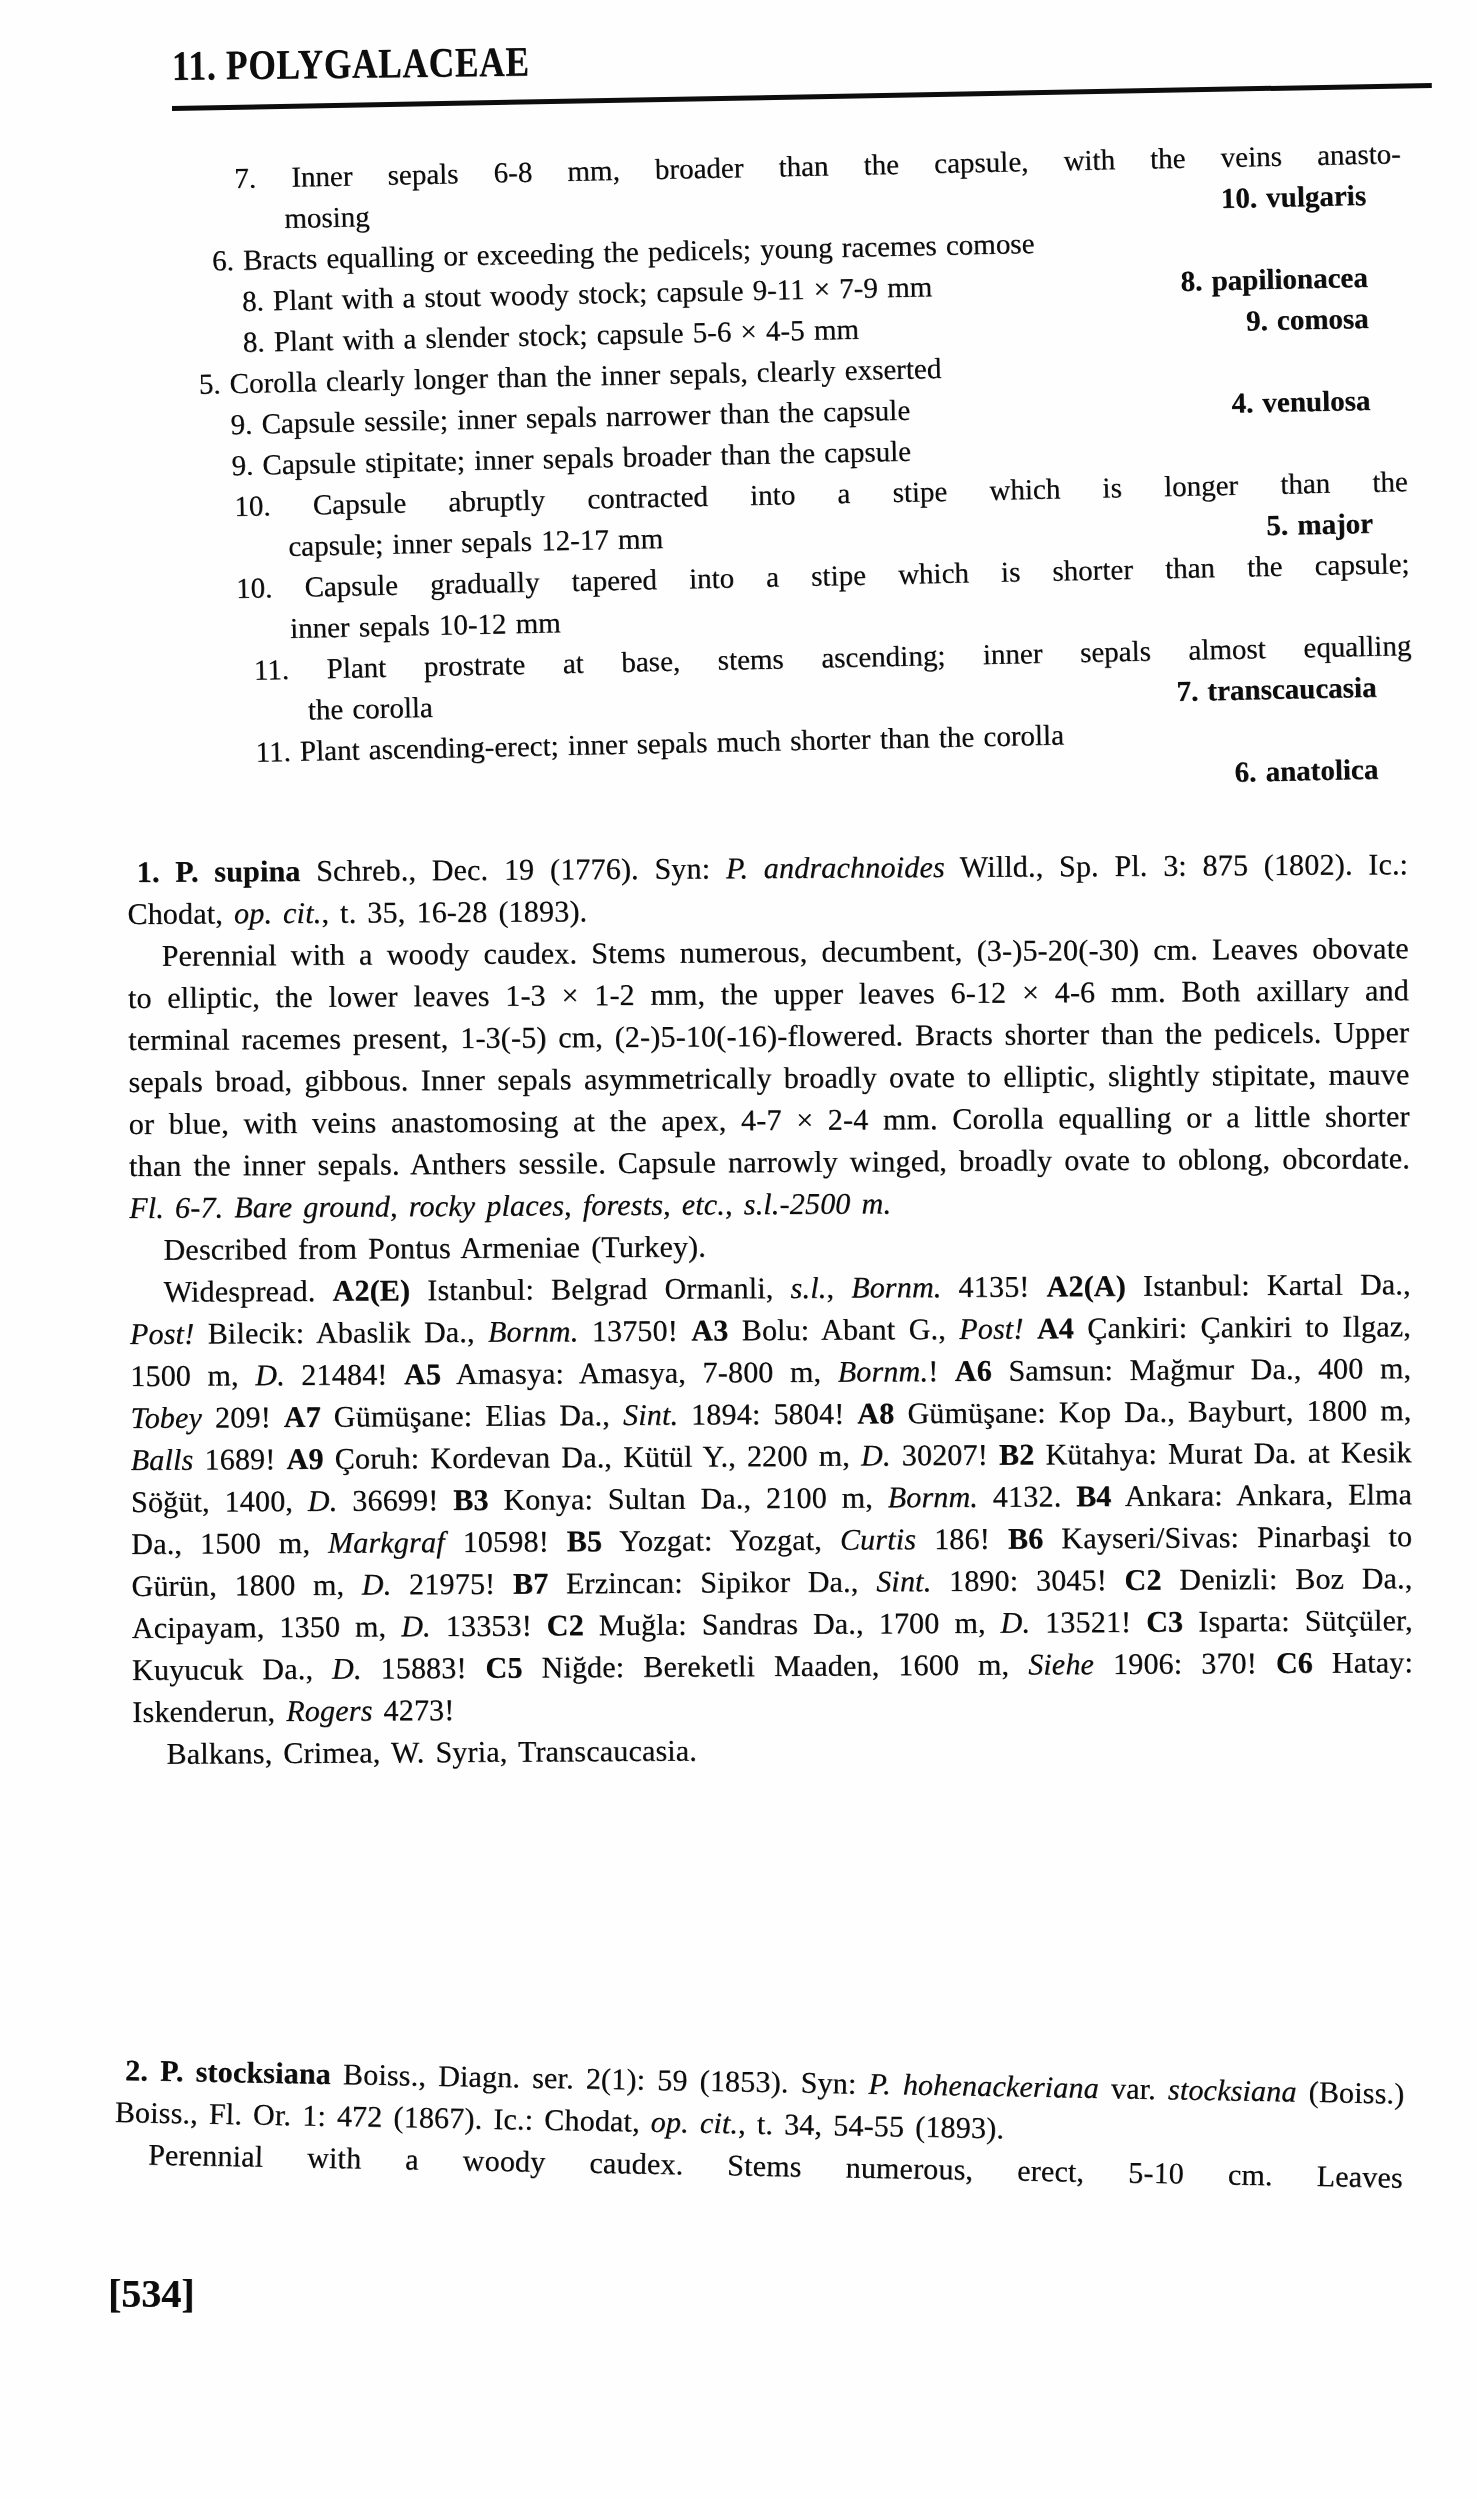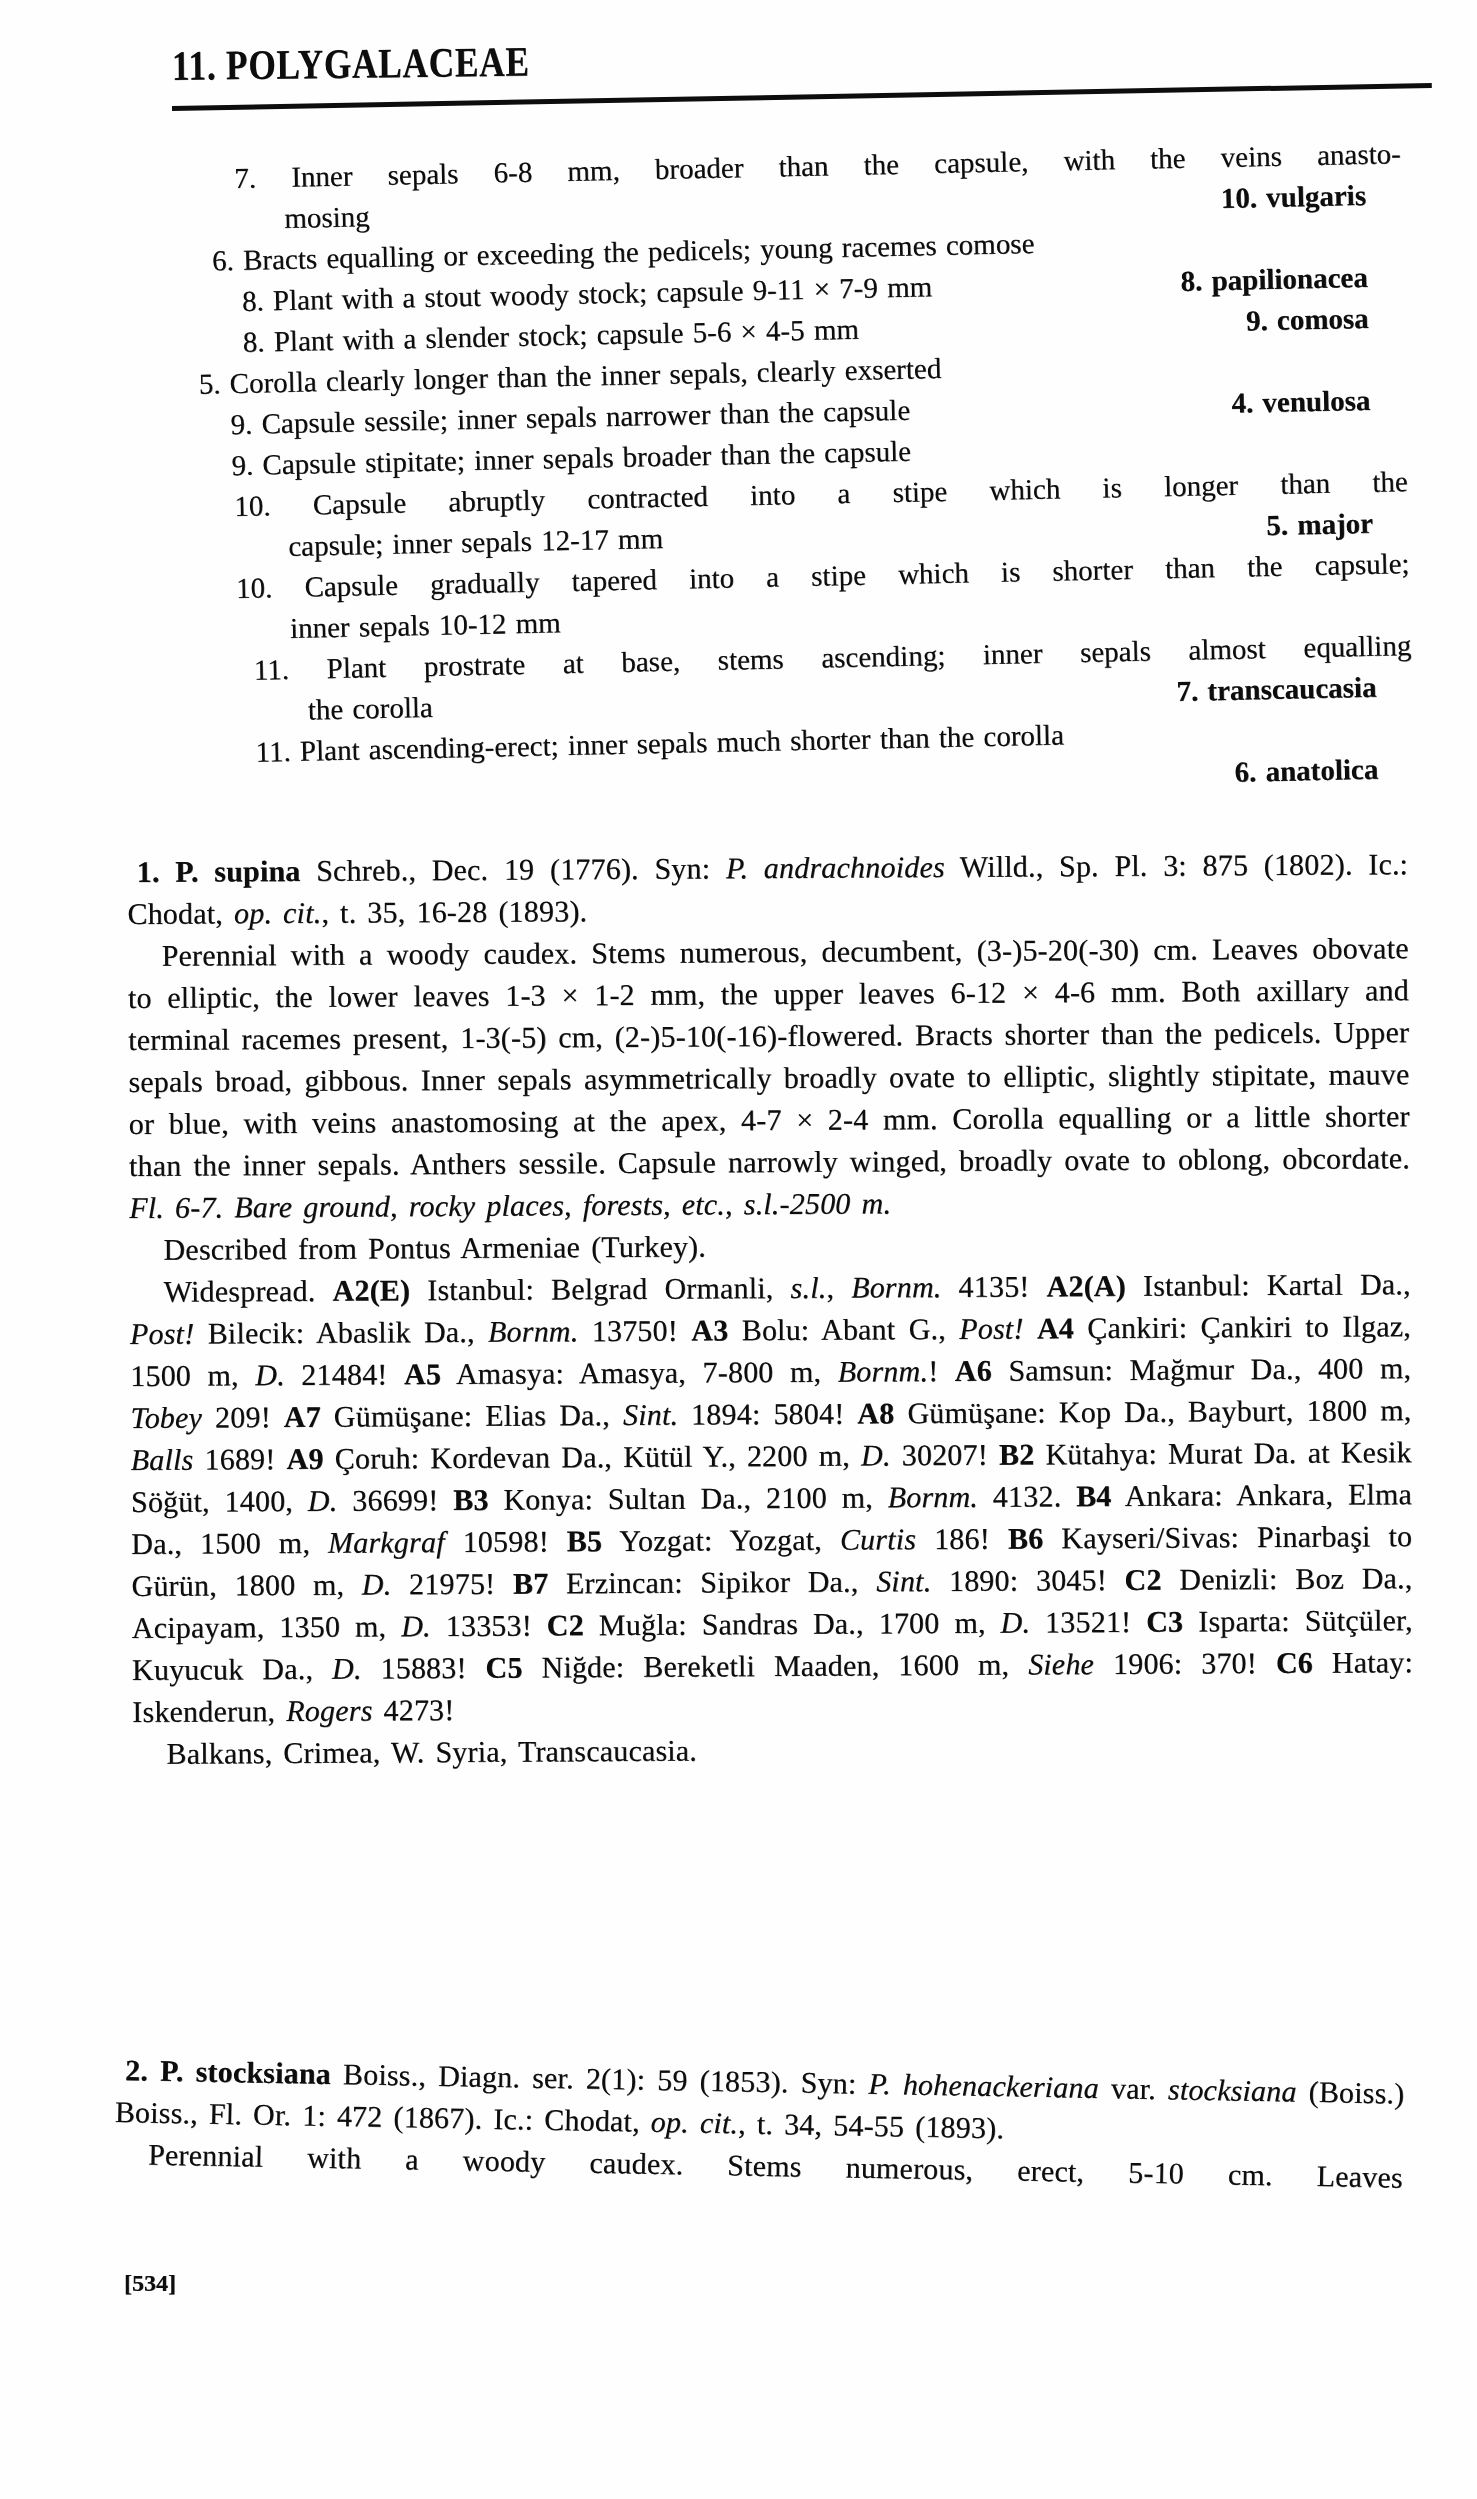--- a/index.html
+++ b/index.html
@@ -36,21 +36,21 @@
   .species{position:absolute;text-align:justify;font-size:30px;line-height:42px;
     word-spacing:3.3px;letter-spacing:0.2px;}
   .sp1{left:127px;top:851px;width:1281px;transform:rotate(-0.35deg);transform-origin:0 0;}
   .sp2{left:116px;top:2049px;width:1289px;transform:rotate(1.05deg);transform-origin:0 0;}
   .sp-head{margin:0;text-indent:9.5px;}
   .para{margin:0;text-indent:34px;}
   .fill-last{text-align-last:justify;}
   .it{font-style:italic}
   .bd{font-weight:bold}
   
-  .page-number{position:absolute;left:124px;top:2270px;font-size:24px;font-weight:bold;}
+  .page-number{position:absolute;left:108px;top:2270px;font-size:40px;font-weight:bold;}
 </style>
 </head>
 <body>
 
 <div class="page">
 
   <div class="family-header">11. POLYGALACEAE</div>
   <div class="header-rule"></div>
 
   <div class="key">

